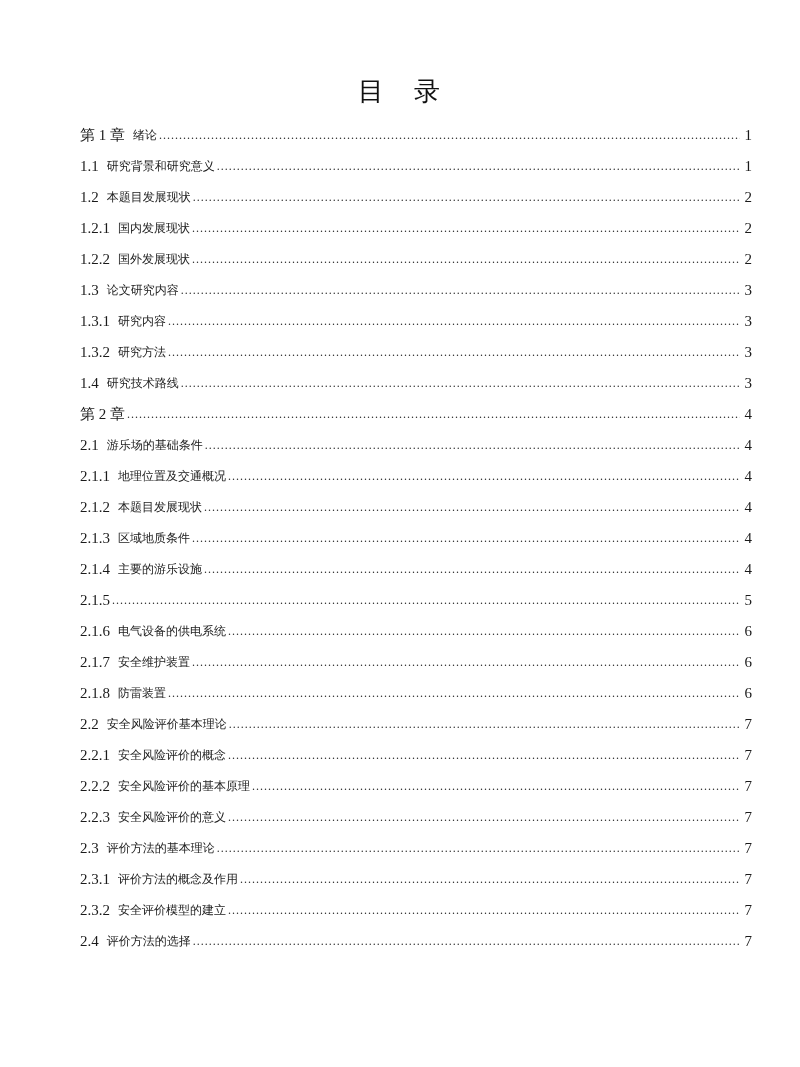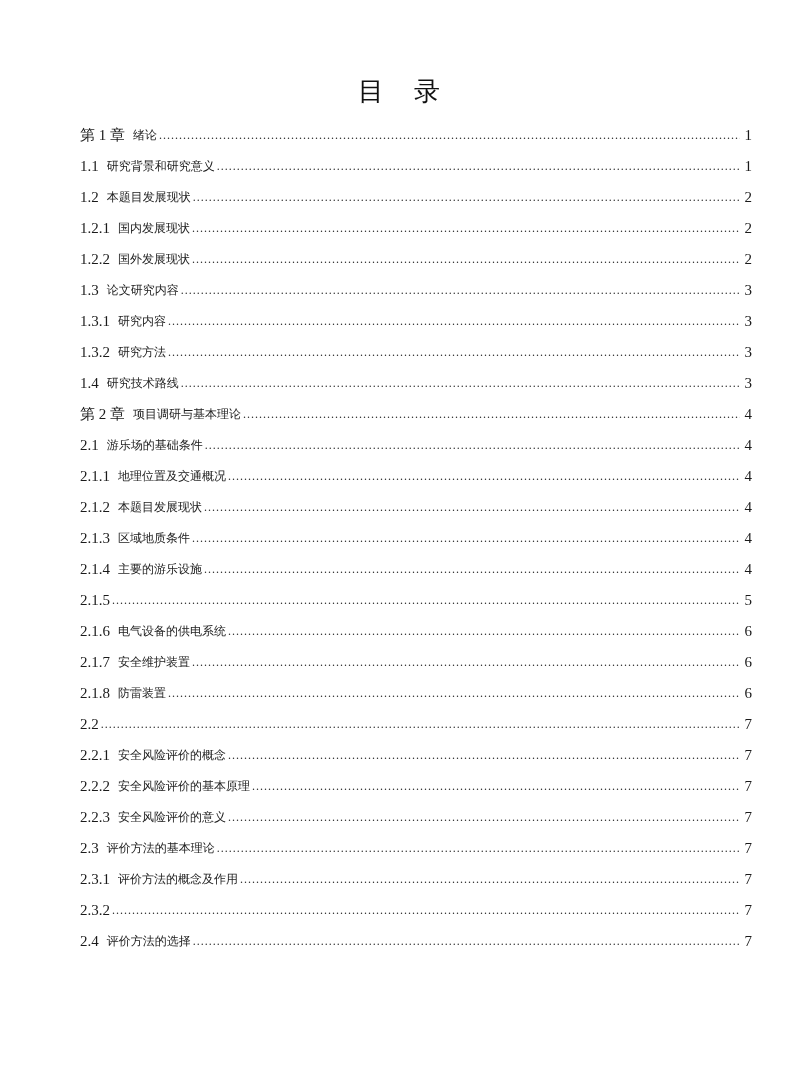--- a/index.html
+++ b/index.html
@@ -125,21 +125,20 @@
     <span class="toc-page">3</span>
   </div>
     <div class="toc-row">
     <span class="toc-num">1.4</span>
     <span class="toc-label">研究技术路线</span>
     <span class="toc-leader"></span>
     <span class="toc-page">3</span>
   </div>
     <div class="toc-row">
     <span class="toc-num">第 2 章</span>
-    <span class="toc-label">项目调研与基本理论</span>
     <span class="toc-leader"></span>
     <span class="toc-page">4</span>
   </div>
     <div class="toc-row">
     <span class="toc-num">2.1</span>
     <span class="toc-label">游乐场的基础条件</span>
     <span class="toc-leader"></span>
     <span class="toc-page">4</span>
   </div>
     <div class="toc-row">
@@ -184,20 +183,21 @@
     <span class="toc-page">6</span>
   </div>
     <div class="toc-row">
     <span class="toc-num">2.1.8</span>
     <span class="toc-label">防雷装置</span>
     <span class="toc-leader"></span>
     <span class="toc-page">6</span>
   </div>
     <div class="toc-row">
     <span class="toc-num">2.2</span>
+    <span class="toc-label">安全风险评价基本理论</span>
     <span class="toc-leader"></span>
     <span class="toc-page">7</span>
   </div>
     <div class="toc-row">
     <span class="toc-num">2.2.1</span>
     <span class="toc-label">安全风险评价的概念</span>
     <span class="toc-leader"></span>
     <span class="toc-page">7</span>
   </div>
     <div class="toc-row">
@@ -219,20 +219,21 @@
     <span class="toc-page">7</span>
   </div>
     <div class="toc-row">
     <span class="toc-num">2.3.1</span>
     <span class="toc-label">评价方法的概念及作用</span>
     <span class="toc-leader"></span>
     <span class="toc-page">7</span>
   </div>
     <div class="toc-row">
     <span class="toc-num">2.3.2</span>
+    <span class="toc-label">安全评价模型的建立</span>
     <span class="toc-leader"></span>
     <span class="toc-page">7</span>
   </div>
     <div class="toc-row">
     <span class="toc-num">2.4</span>
     <span class="toc-label">评价方法的选择</span>
     <span class="toc-leader"></span>
     <span class="toc-page">7</span>
   </div>
   </div>

